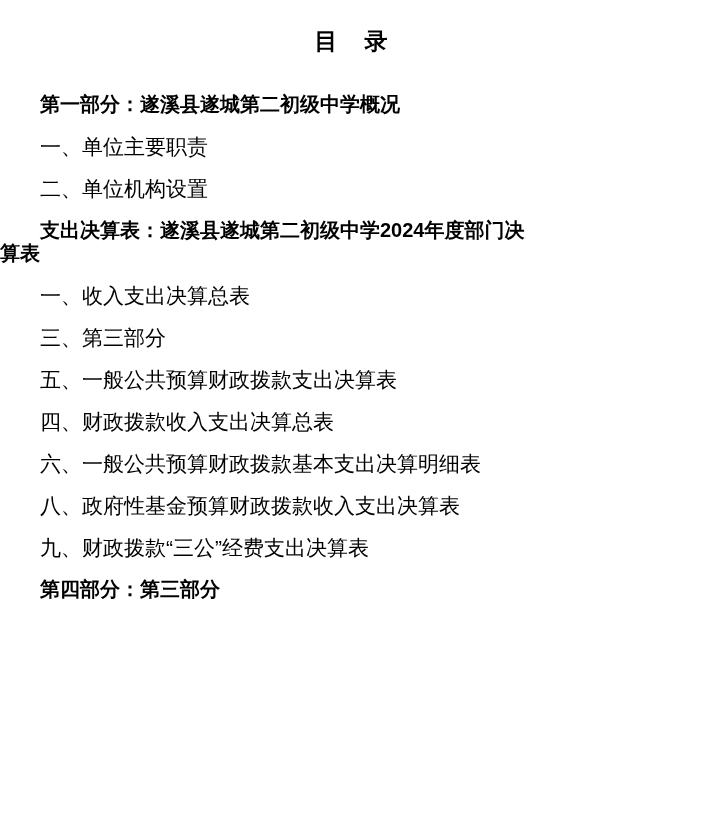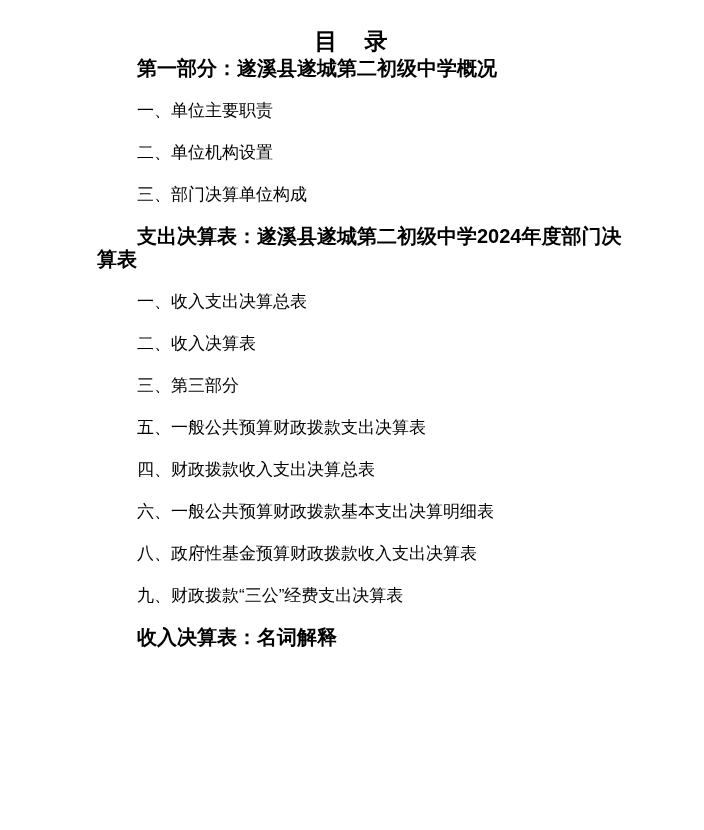--- a/index.html
+++ b/index.html
@@ -15,63 +15,61 @@
     width: 704px;
     height: 830px;
     padding-top: 26px;
     background: #ffffff;
   }
   .doc-title {
     font-size: 23px;
     font-weight: bold;
     text-align: center;
     letter-spacing: 2px;
+    margin-bottom: 36px;
   }
   .content {
-    margin-left: 97px;
     width: 532px;
     word-break: break-all;
   }
   .content p {
     text-indent: 40px;
     margin-bottom: 19px;
     line-height: 23px;
   }
   .toc-heading {
     font-size: 20px;
     font-weight: bold;
   }
   .toc-item {
-    font-size: 17px;
+    font-size: 21px;
     font-weight: normal;
   }
 </style>
 </head>
 <body>
 
 <div class="page">
 
   <div class="doc-title">目　录</div>
 
   <div class="content">
 
     <p class="toc-heading">第一部分：遂溪县遂城第二初级中学概况</p>
 
     <p class="toc-item">一、单位主要职责</p>
     <p class="toc-item">二、单位机构设置</p>
-    <p class="toc-item">三、部门决算单位构成</p>
 
     <p class="toc-heading">支出决算表：遂溪县遂城第二初级中学2024年度部门决算表</p>
 
     <p class="toc-item">一、收入支出决算总表</p>
-    <p class="toc-item">二、收入决算表</p>
     <p class="toc-item">三、第三部分</p>
     <p class="toc-item">五、一般公共预算财政拨款支出决算表</p>
     <p class="toc-item">四、财政拨款收入支出决算总表</p>
     <p class="toc-item">六、一般公共预算财政拨款基本支出决算明细表</p>
     <p class="toc-item">八、政府性基金预算财政拨款收入支出决算表</p>
     <p class="toc-item">九、财政拨款“三公”经费支出决算表</p>
 
 
-    <p class="toc-heading">收入决算表：名词解释</p>
+    <p class="toc-heading">第四部分：第三部分</p>
 
   </div>
 </div>
 
 </body></html>

